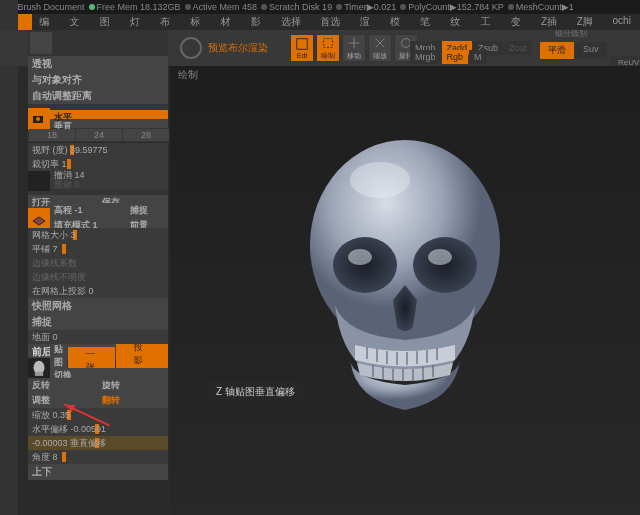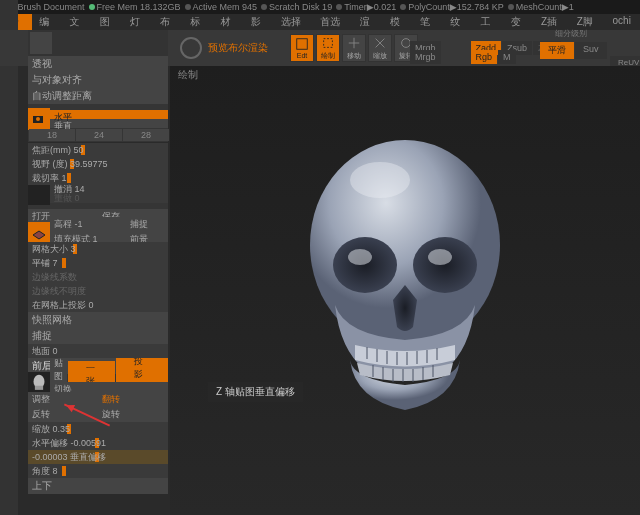--- a/index.html
+++ b/index.html
@@ -15,30 +15,30 @@
 .tbL { position: absolute; left: 180px; display: flex; align-items: center; gap: 6px; }
 .swirl { width: 22px; height: 22px; border: 2px solid #666; border-radius: 50%; }
 .tlabel { color: #e07000; font-size: 10px; }
 .tbR { position: absolute; left: 290px; display: flex; align-items: center; gap: 2px; }
 .tbtn { width: 24px; height: 28px; background: #444; border: 1px solid #333; display: flex; flex-direction: column; align-items: center; justify-content: center; }
 .tbtn.on { background: #e07000; color: #222; }
 .tbtn svg { width: 14px; height: 14px; }
 .tbtn .lbl { font-size: 7px; margin-top: 1px; }
 .modes { position: absolute; left: 410px; display: flex; align-items: center; gap: 1px; font-size: 9px; }
 .mbtn { padding: 2px 5px; background: #333; color: #888; }
-.mbtn.on { background: #e07000; color: #222; margin-left: 29px; }
+.mbtn.on { background: #e07000; color: #222; }
 .modes2 { position: absolute; left: 540px; display: flex; gap: 1px; font-size: 9px; }
 .sbtn { padding: 2px 8px; background: #333; color: #888; }
 .sbtn.on { background: #e07000; color: #222; }
 .seclabel { position: absolute; left: 555px; top: -2px; font-size: 8px; color: #777; }
 .side { position: absolute; left: 0; top: 0; width: 18px; height: 515px; background: #333; }
 .panel { position: absolute; left: 28px; top: 30px; width: 140px; background: #353535; }
 .row { display: flex; align-items: center; height: 15px; font-size: 9px; border-bottom: 1px solid #2a2a2a; }
 .row.h { height: 18px; }
-.bslot { background: #444; padding: 1px 4px; color: #aaa; flex: 1; }
+.bslot { background: #444; padding: 1px 4px; color: #aaa; flex: 1; font-weight: bold; }
 .bslot.on { background: #e07000; color: #222; }
 .btn2 { background: #444; padding: 1px 18px; margin-left: 1px; color: #888; }
 .btn2.on { background: #e07000; color: #222; }
 .slider { height: 14px; background: #3a3a3a; position: relative; display: flex; align-items: center; padding: 0 4px; font-size: 9px; }
 .slider .cursor { position: absolute; top: 2px; width: 4px; height: 10px; background: #e07000; }
 .slider .txt { position: relative; z-index: 1; }
 .ico { width: 22px; height: 22px; background: #e07000; display: flex; align-items: center; justify-content: center; }
 .ico svg { width: 16px; height: 16px; }
 .thumb { width: 22px; height: 22px; background: #222; display: flex; align-items: center; justify-content: center; }
 .viewport { position: absolute; left: 170px; top: 66px; right: 0; bottom: 0; background: linear-gradient(180deg, #1e1e1e 0%, #282828 100%); }
@@ -57,21 +57,21 @@
   <span>
       <i class="ind"></i>
       <span>ZBrush Document</span>
     </span>
   <span>
       <i class="ind b"></i>
       <span>Free Mem 18.132GB</span>
     </span>
   <span>
       <i class="ind"></i>
-      <span>Active Mem 945</span>
+      <span>Active Mem 458</span>
     </span>
   <span>
       <i class="ind"></i>
       <span>Scratch Disk 19</span>
     </span>
   <span>
       <i class="ind"></i>
       <span>Timer▶0.021</span>
     </span>
   <span>
@@ -188,24 +188,20 @@
   </div>
   <div class="row">
     <div class="btn2">18</div>
     <div class="btn2">24</div>
     <div class="btn2">28</div>
     <div class="btn2">35</div>
     <div class="btn2 on">50</div>
     <div class="btn2">85</div>
   </div>
   <div class="slider">
-      <div class="cursor" style="left:38%"></div>
-      <span class="txt">焦距(mm) 50</span>
-    </div>
-  <div class="slider">
       <div class="cursor" style="left:30%"></div>
       <span class="txt">视野 (度) 39.59775</span>
     </div>
   <div class="slider">
       <div class="cursor" style="left:28%"></div>
       <span class="txt">裁切率 1</span>
     </div>
   <div class="row h">
     <div class="thumb"></div>
     <div style="flex:1">
@@ -276,26 +272,26 @@
           <div class="bslot">贴图2</div>
           <div class="btn2 on">一张</div>
           <div class="btn2 on">投影线</div>
         </div>
       <div class="row">
           <div class="bslot">切换</div>
         </div>
     </div>
   </div>
   <div class="row">
+      <div class="bslot">反转</div>
+      <div class="bslot">旋转</div>
+    </div>
+  <div class="row">
       <div class="bslot">调整</div>
       <div class="bslot" style="color:#e07000">翻转</div>
-    </div>
-  <div class="row">
-      <div class="bslot">反转</div>
-      <div class="bslot">旋转</div>
     </div>
   <div class="slider">
       <div class="cursor" style="left:28%"></div>
       <span class="txt">缩放 0.35</span>
     </div>
   <div class="slider">
       <div class="cursor" style="left:48%"></div>
       <span class="txt">水平偏移 -0.00591</span>
     </div>
   <div class="slider" style="background:#5a4a2a">

